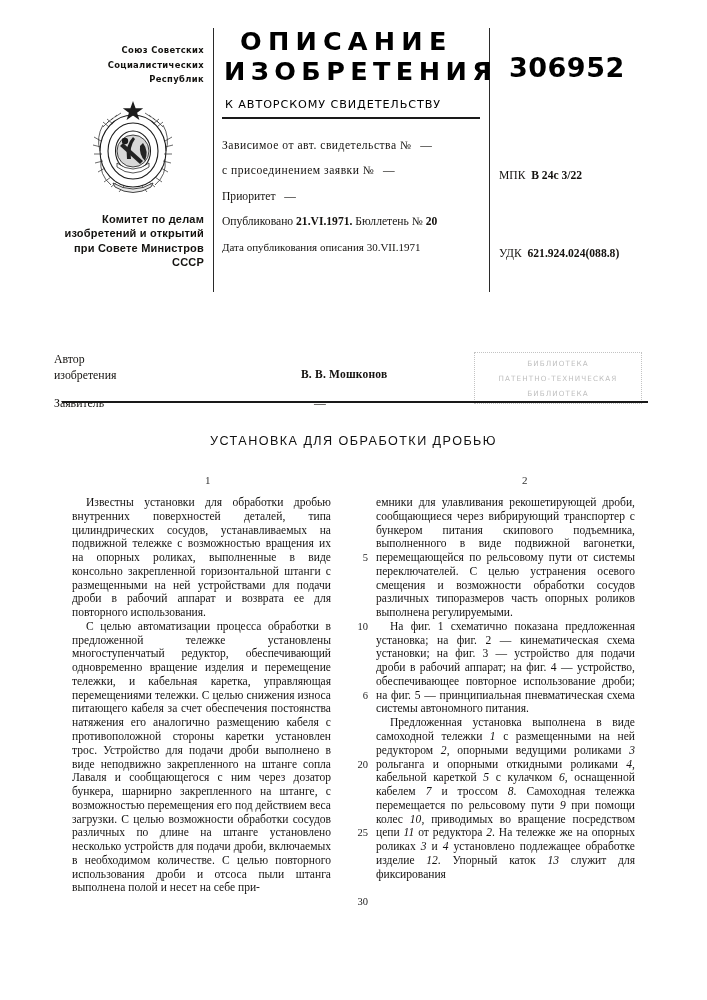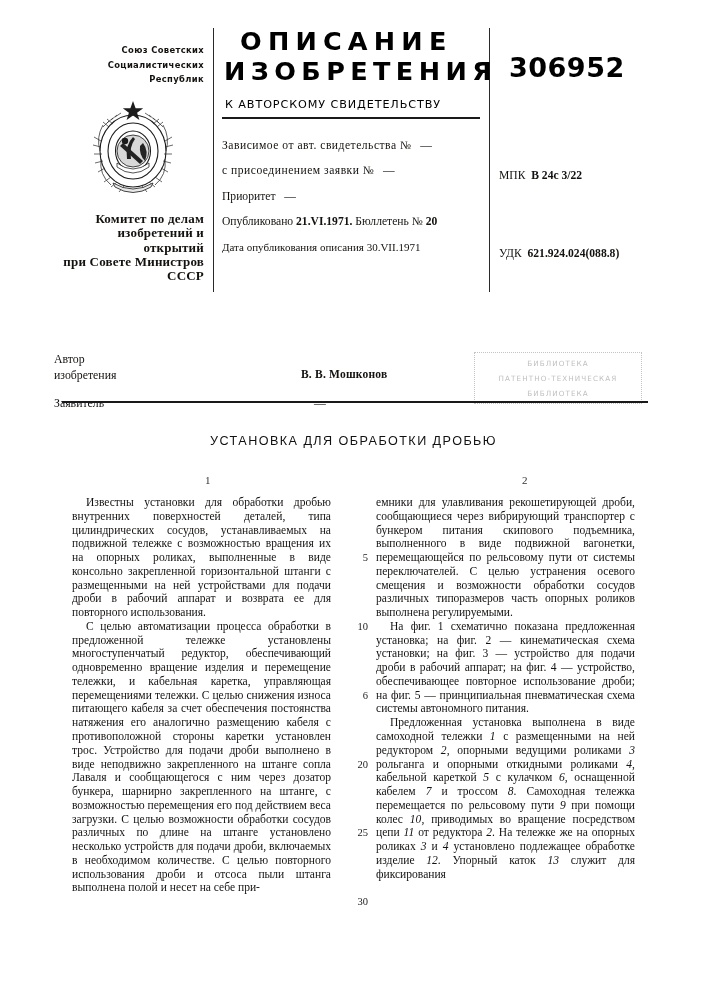--- a/index.html
+++ b/index.html
@@ -52,22 +52,22 @@
 
   .emblem-wrap {
     margin-top: 9px;
     height: 104px;
     display: flex;
     align-items: center;
     justify-content: center;
   }
 
   .committee {
-    font-family: Liberation Serif, serif;
-    font-size: 13px;
+    font-family: Liberation Sans, sans-serif;
+    font-size: 11px;
     font-weight: bold;
     line-height: 14.4px;
     letter-spacing: 0.2px;
     color: #13120f;
     margin-top: 12px;
   }
 
   .vrule {
     position: absolute;
     top: 2px;

